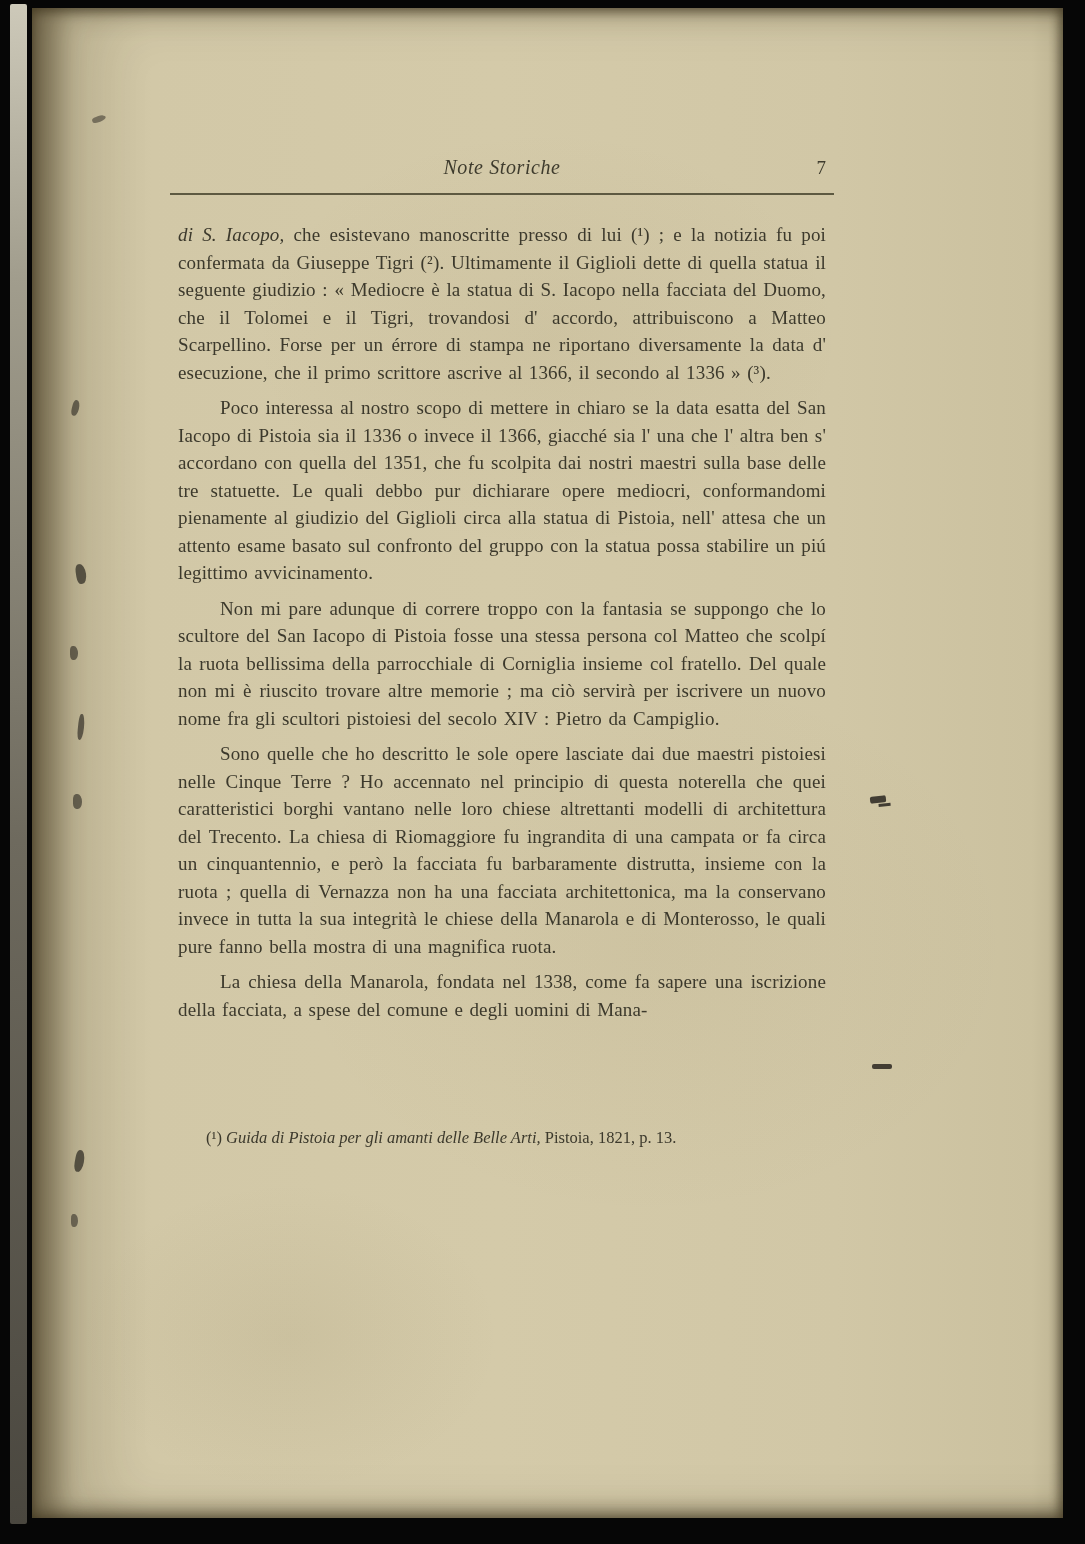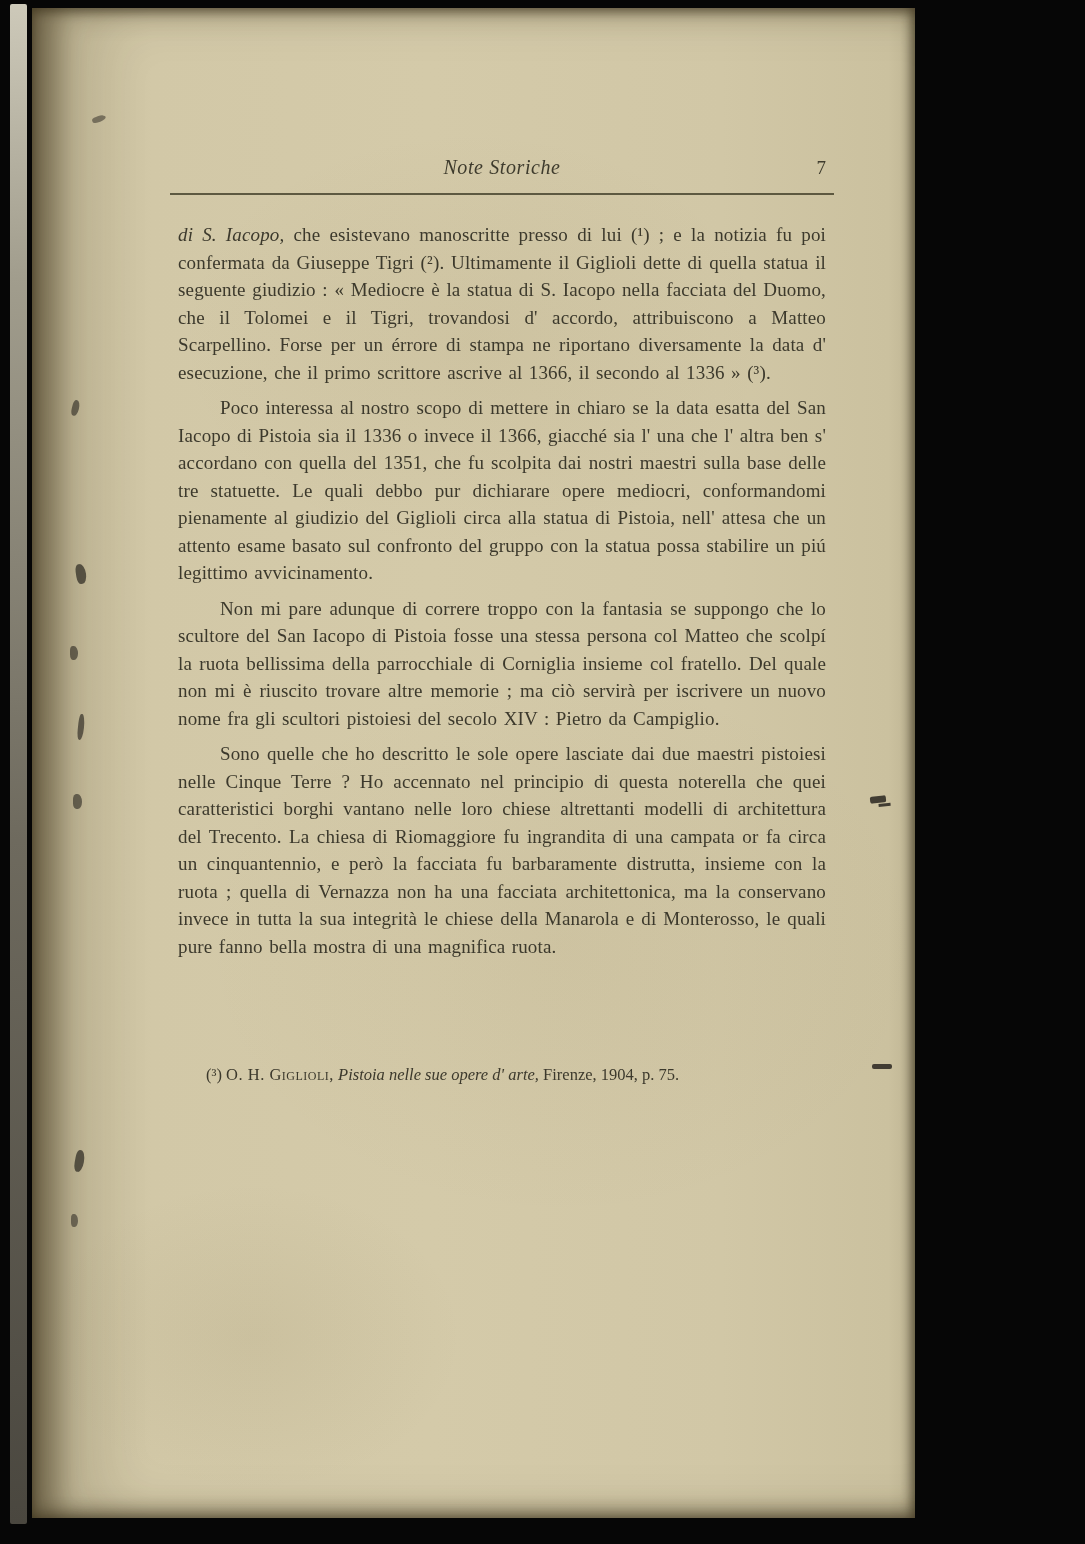--- a/index.html
+++ b/index.html
@@ -8,21 +8,21 @@
     background:#060606; overflow:hidden;
     font-family:"Liberation Serif","DejaVu Serif",serif;
   }
   
   .page-edge {
     position:absolute; left:10px; top:4px; width:17px; height:1520px;
     background:linear-gradient(180deg,#cdc9b9 0%,#a19d8d 18%,#6e6a5e 55%,#4a473f 100%);
     border-radius:2px;
   }
   .paper {
-    position:absolute; left:32px; top:8px; width:883px; height:1510px;
+    position:absolute; left:32px; top:8px; width:1031px; height:1510px;
     background:
       radial-gradient(ellipse 420px 300px at 50% 22%, rgba(125,105,60,.07), transparent 70%),
       radial-gradient(ellipse 500px 380px at 60% 62%, rgba(120,100,55,.06), transparent 72%),
       radial-gradient(ellipse 300px 220px at 25% 88%, rgba(110,95,55,.08), transparent 70%),
       linear-gradient(90deg,#b3a888 0px,#c8be9d 42px,#d2c8a7 120px,#d4caa9 45%,#d1c7a6 78%,#cbc19f 97%,#bdb392 100%);
     box-shadow:
       inset 22px 0 30px rgba(45,33,12,.45),
       inset 60px 0 60px rgba(60,48,22,.12),
       inset -5px 0 10px rgba(40,32,14,.35),
       inset 0 6px 10px rgba(40,32,14,.30),
@@ -82,20 +82,21 @@
         <div class="title">Note Storiche</div>
         <div class="pagenum">7</div>
       </div>
       <div class="rule"></div>
 
       <div class="paragraphs">
           <p><span class="it">di S. Iacopo,</span><span> che esistevano manoscritte presso di lui (¹) ; e la notizia fu poi confermata da Giuseppe Tigri (²). Ultimamente il Giglioli dette di quella statua il seguente giudizio : « Mediocre è la statua di S. Iacopo nella facciata del Duomo, che il Tolomei e il Tigri, trovandosi d' accordo, attribuiscono a Matteo Scarpellino. Forse per un érrore di stampa ne riportano diversamente la data d' esecuzione, che il primo scrittore ascrive al 1366, il secondo al 1336 » (³).</span></p>
           <p class="indent"><span>Poco interessa al nostro scopo di mettere in chiaro se la data esatta del San Iacopo di Pistoia sia il 1336 o invece il 1366, giacché sia l' una che l' altra ben s' accordano con quella del 1351, che fu scolpita dai nostri maestri sulla base delle tre statuette. Le quali debbo pur dichiarare opere mediocri, conformandomi pienamente al giudizio del Giglioli circa alla statua di Pistoia, nell' attesa che un attento esame basato sul confronto del gruppo con la statua possa stabilire un piú legittimo avvicinamento.</span></p>
           <p class="indent"><span>Non mi pare adunque di correre troppo con la fantasia se suppongo che lo scultore del San Iacopo di Pistoia fosse una stessa persona col Matteo che scolpí la ruota bellissima della parrocchiale di Corniglia insieme col fratello. Del quale non mi è riuscito trovare altre memorie ; ma ciò servirà per iscrivere un nuovo nome fra gli scultori pistoiesi del secolo XIV : Pietro da Campiglio.</span></p>
           <p class="indent"><span>Sono quelle che ho descritto le sole opere lasciate dai due maestri pistoiesi nelle Cinque Terre ? Ho accennato nel principio di questa noterella che quei caratteristici borghi vantano nelle loro chiese altrettanti modelli di architettura del Trecento. La chiesa di Riomaggiore fu ingrandita di una campata or fa circa un cinquantennio, e però la facciata fu barbaramente distrutta, insieme con la ruota ; quella di Vernazza non ha una facciata architettonica, ma la conservano invece in tutta la sua integrità le chiese della Manarola e di Monterosso, le quali pure fanno bella mostra di una magnifica ruota.</span></p>
+          <p class="indent"><span>La chiesa della Manarola, fondata nel 1338, come fa sapere una iscrizione della facciata, a spese del comune e degli uomini di Mana-</span></p>
         </div>
 
       <div class="footnotes">
-          <p><span>(³) </span><span class="sc">O. H. Giglioli,</span><span> </span><span class="it">Pistoia nelle sue opere d' arte,</span><span> Firenze, 1904, p. 75.</span></p>
+          <p><span>(¹) </span><span class="it">Guida di Pistoia per gli amanti delle Belle Arti,</span><span> Pistoia, 1821, p. 13.</span></p>
         </div>
     </div>
   </div>
 </div>
 
 </body></html>

